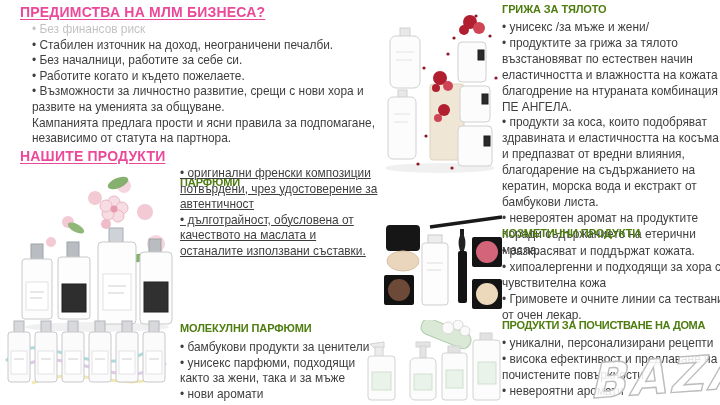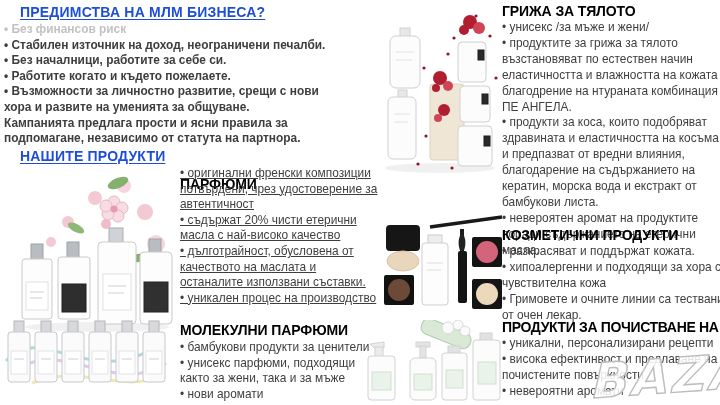--- a/index.html
+++ b/index.html
@@ -3,33 +3,33 @@
 <meta charset="utf-8">
 <style>
   html,body{margin:0;padding:0;background:#ffffff;}
   .page{
     position:relative;width:720px;height:405px;background:#ffffff;overflow:hidden;
     font-family:"Liberation Sans",sans-serif;color:#3f3e3e;
   }
   .abs{position:absolute;}
   
   .red-heading{
-    font-weight:bold;font-size:14px;color:#1d4ed8;letter-spacing:.2px;
+    font-weight:bold;font-size:14px;color:#ec4899;letter-spacing:.2px;
     text-decoration:underline;text-underline-offset:2px;white-space:nowrap;
   }
   .sec-heading{
-    font-weight:bold;font-size:14px;color:#000000;letter-spacing:-.1px;white-space:nowrap;
+    font-weight:bold;font-size:11px;color:#4d7c0f;letter-spacing:-.1px;white-space:nowrap;
   }
   .sec-heading.tight{letter-spacing:-.35px;}
   
   .textblock{font-size:11.9px;line-height:15.6px;color:#3f3e3e;}
   .textblock .para{margin:0;}
   .faded{opacity:.42;color:#6d6d6d;filter:blur(.3px);}
   
-  .left-text{left:4px;top:22px;width:344px;font-weight:bold;}
+  .left-text{left:32px;top:22px;width:344px;}
   .mid-col{width:198px;}
   .right-col{width:222px;line-height:15.9px;}
   
   .watermark{
     left:593px;top:346px;font-size:48px;font-weight:bold;font-style:italic;
     letter-spacing:3px;transform:rotate(-4deg) skewX(-6deg);
     color:rgba(255,255,255,.85);
     -webkit-text-stroke:1.4px #bcbcbc;
     text-stroke:1.4px #bcbcbc;
     font-family:"DejaVu Sans",sans-serif;
@@ -139,23 +139,21 @@
           <rect x="0" y="29" width="22" height="50" rx="3"></rect>
           <rect x="3" y="48" width="16" height="23" fill="#ffffff" stroke="#e3e3e6"></rect>
           <line x1="6" y1="56" x2="16" y2="56" stroke="#cfcfd4"></line>
         </g>
     </g>
   </svg>
 
   <div class="abs sec-heading" style="left:180px;top:148px;margin-top:28px;">ПАРФЮМИ</div>
   <div class="abs textblock mid-col" style="left:180px;top:166px;text-decoration:underline;">
     <div class="para">• оригинални френски композиции потвърдени, чрез удостоверение за автентичност</div>
-    <div class="para">• съдържат 20% чисти етерични масла с най-високо качество</div>
     <div class="para">• дълготрайност, обусловена от качеството на маслата и останалите използвани съставки.</div>
-    <div class="para">• уникален процес на производство</div>
   </div>
 
   <div class="abs sec-heading" style="left:180px;top:322px;">МОЛЕКУЛНИ ПАРФЮМИ</div>
   <div class="abs textblock mid-col" style="left:180px;top:340px;">
     <div class="para">• бамбукови продукти за ценители</div>
     <div class="para">• унисекс парфюми, подходящи както за жени, така и за мъже</div>
     <div class="para">• нови аромати</div>
   </div>
 
   <svg class="abs" style="left:378px;top:8px;" width="124" height="168" viewBox="0 0 124 168">

